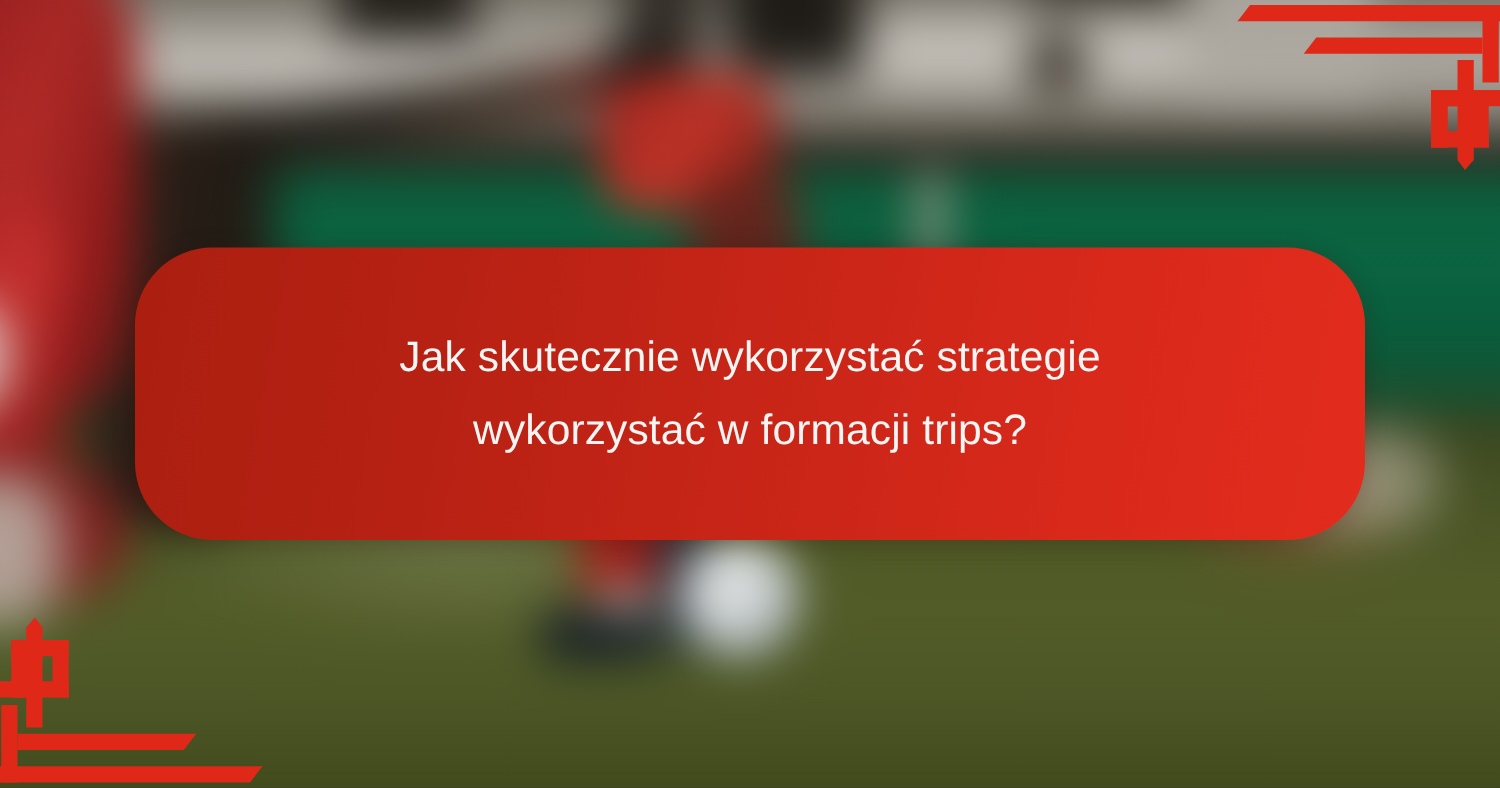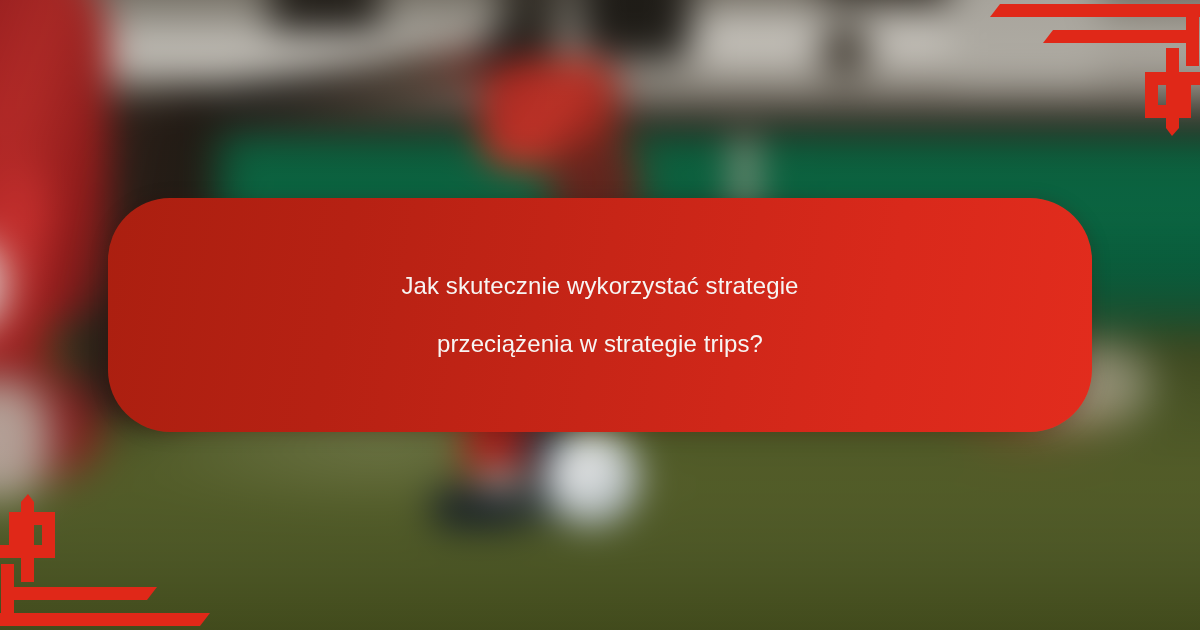--- a/index.html
+++ b/index.html
@@ -188,21 +188,21 @@
     position:absolute;
     left:108px; top:198px;
     width:984px; height:234px;
     border-radius:62px;
     background:linear-gradient(100deg, #ab1f10 0%, #b62113 24%, #c72517 50%, #d9291b 78%, #e22c1d 100%);
     display:flex; align-items:center; justify-content:center;
     box-shadow:0 2px 18px rgba(60,10,5,.25);
   }
   #banner-text {
     color:#f7f5f3;
-    font-size:24px;
+    font-size:34px;
     font-weight:400;
     line-height:58px;
     text-align:center;
     letter-spacing:.1px;
     max-width:700px;
     text-rendering:optimizeLegibility;
   }
 
   
   .orn { position:absolute; }
@@ -297,17 +297,17 @@
         <rect x="188" y="72" width="13" height="46"></rect>
         <polygon points="176,48 189,48 189,128 182,136 176,128"></polygon>
         <rect x="188" y="72" width="26" height="13"></rect>
       </g>
     </svg>
   </div>
 
   <div id="banner">
     <div id="banner-text">
       <span>Jak skutecznie wykorzystać strategie</span><br>
-      <span>przeciążenia w strategie trips?</span>
+      <span>wykorzystać w formacji trips?</span>
     </div>
   </div>
 
 </div>
 
 </body></html>

